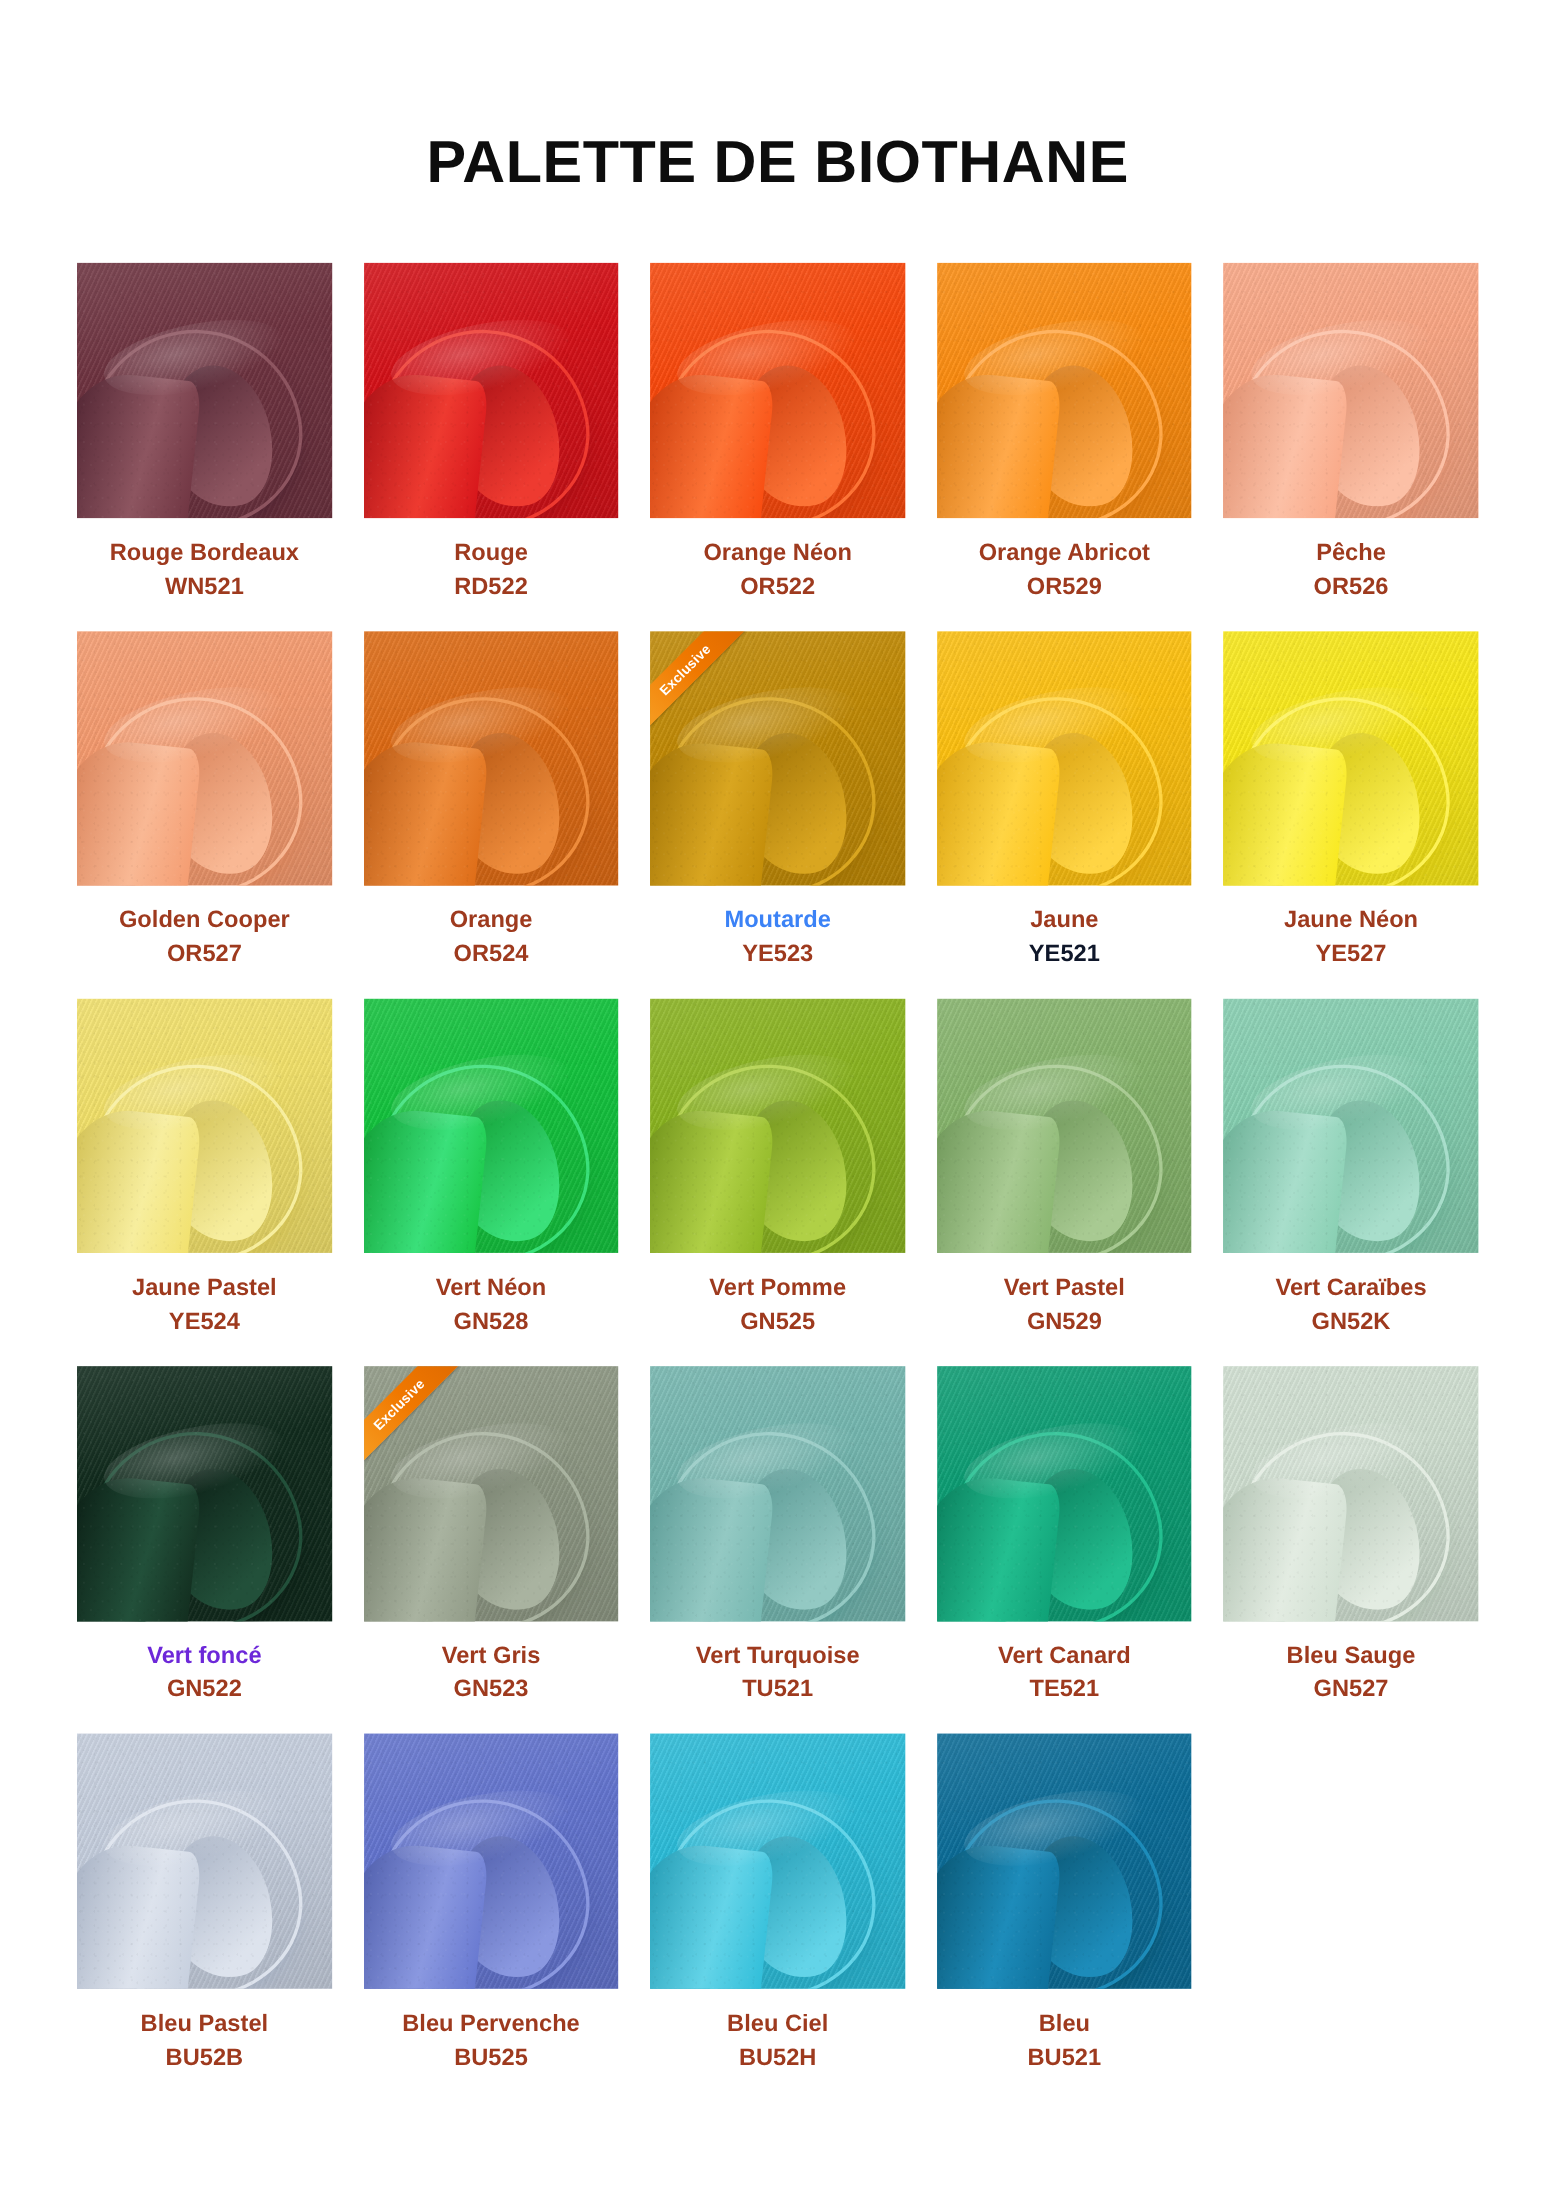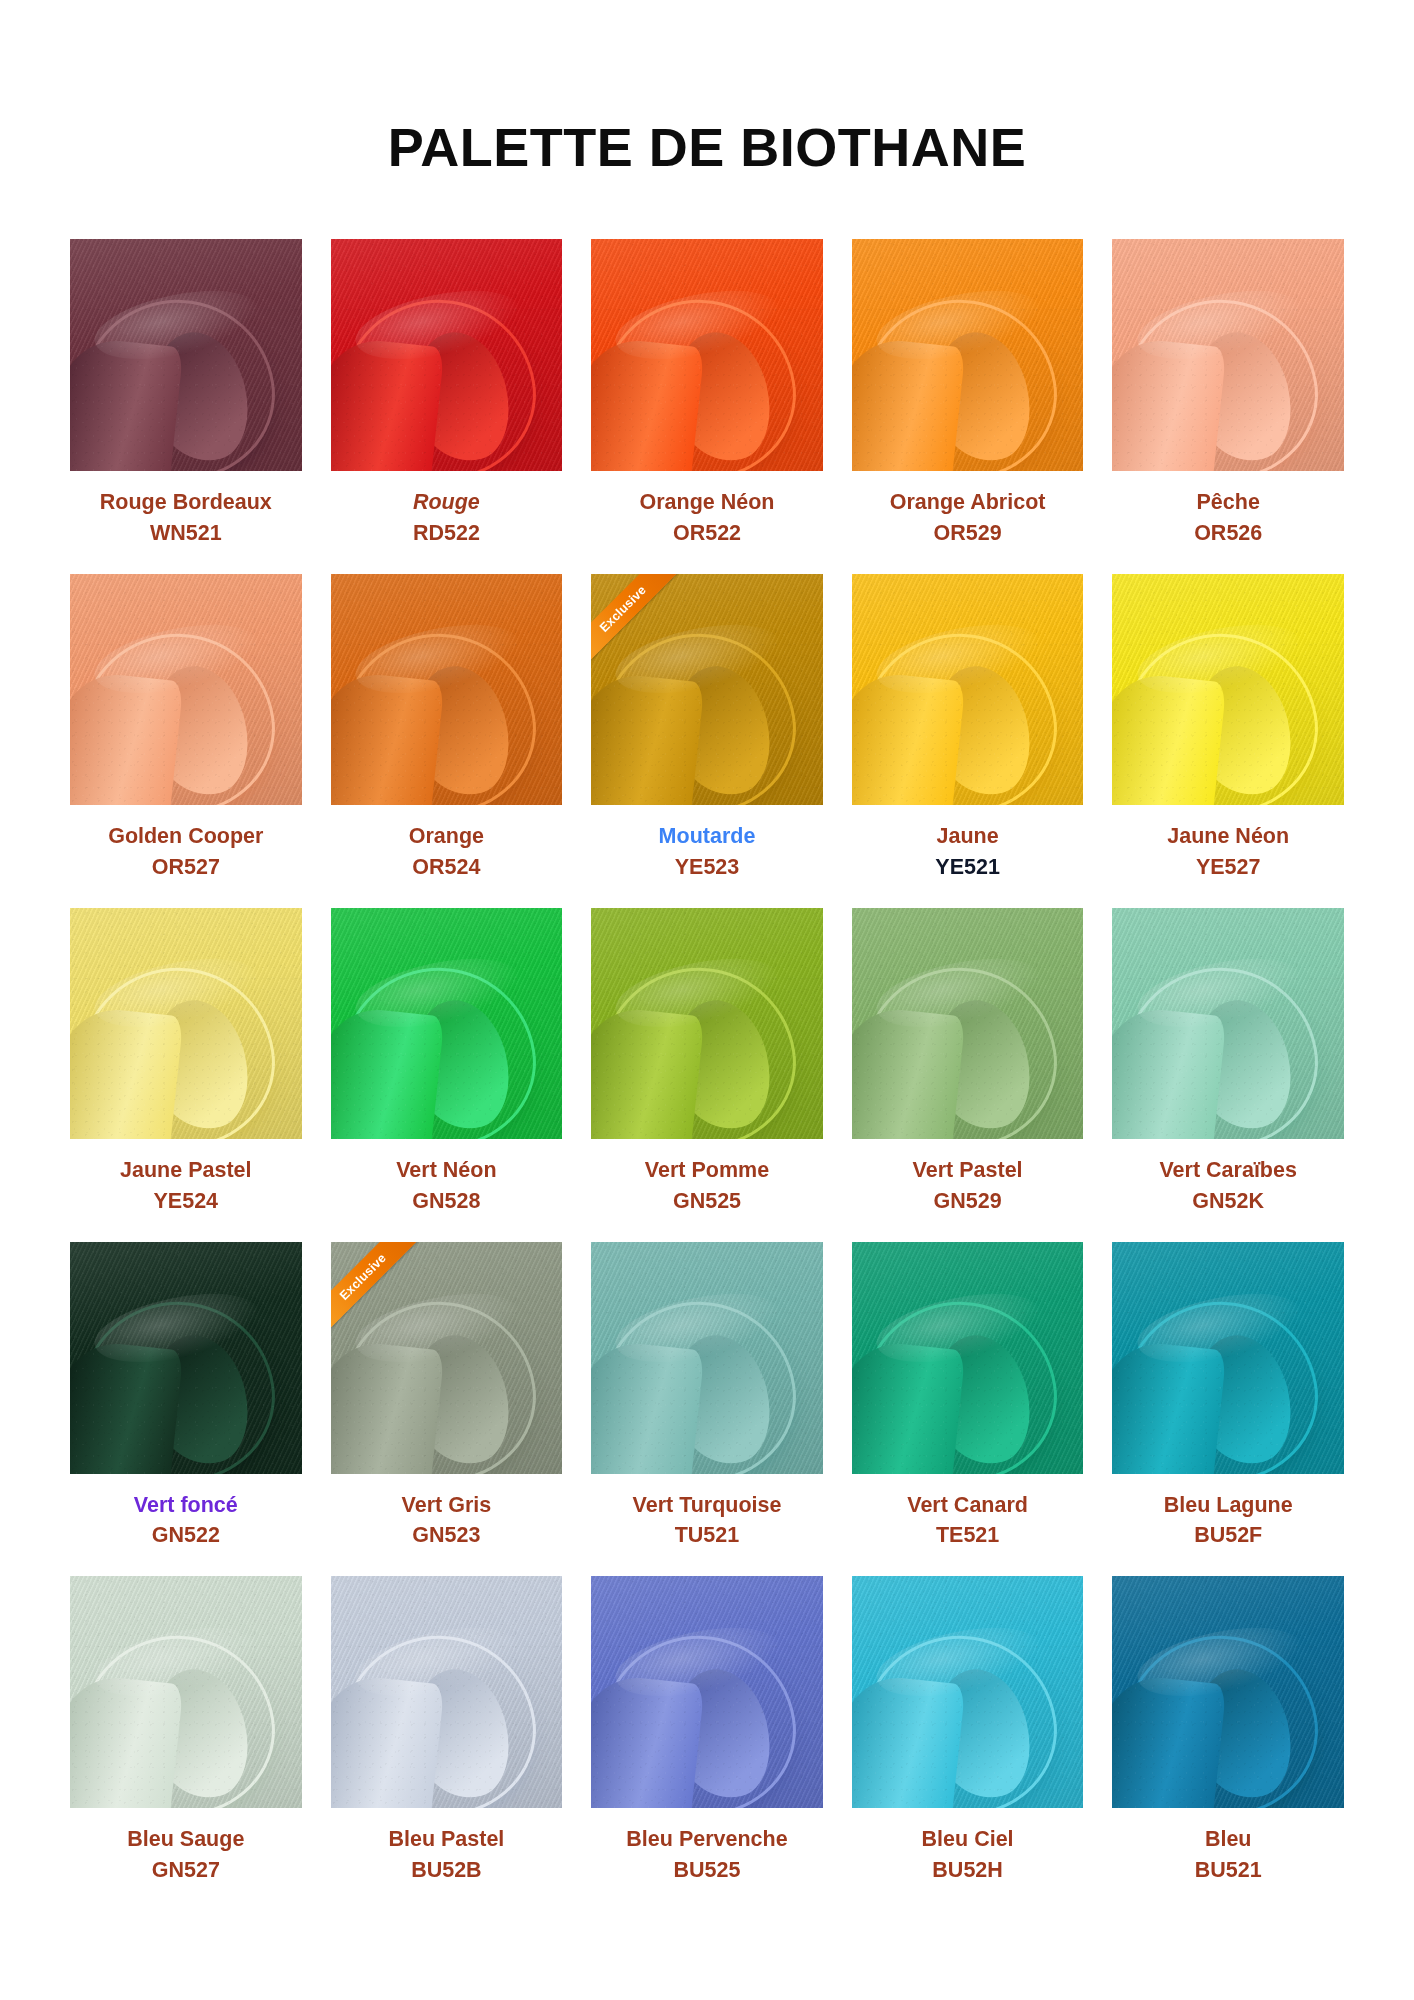--- a/index.html
+++ b/index.html
@@ -207,21 +207,21 @@
         <div class="swatch-img" style="background: rgb(212, 17, 24);">
           <div class="tex-bg"></div>
           <div class="tex-shade"></div>
           <div class="strap-outer" style="border-color: rgb(238, 58, 48); box-shadow: rgb(165, 13, 20) 0px 10px 18px -6px;"></div>
           <div class="strap-inner" style="background: linear-gradient(150deg, rgb(165, 13, 20) 0%, rgb(238, 58, 48) 78%);"></div>
           <div class="strap-tail" style="background: linear-gradient(100deg, rgb(165, 13, 20) 0%, rgb(238, 58, 48) 60%, rgb(212, 17, 24) 100%);"></div>
           <div class="grain"></div>
           <div class="sheen"></div>
         </div>
         <div class="label-block">
-          <div class="color-name" style="color: rgb(158, 58, 30); font-style: italic;">Rouge</div>
+          <div class="color-name" style="color: rgb(158, 58, 30);">Rouge</div>
           <div class="color-code" style="color: rgb(158, 58, 30);">RD522</div>
         </div>
       </div>
       <div class="swatch-cell row-pad">
         <div class="swatch-img" style="background: rgb(248, 72, 12);">
           <div class="tex-bg"></div>
           <div class="tex-shade"></div>
           <div class="strap-outer" style="border-color: rgb(253, 115, 54); box-shadow: rgb(200, 56, 10) 0px 10px 18px -6px;"></div>
           <div class="strap-inner" style="background: linear-gradient(150deg, rgb(200, 56, 10) 0%, rgb(253, 115, 54) 78%);"></div>
           <div class="strap-tail" style="background: linear-gradient(100deg, rgb(200, 56, 10) 0%, rgb(253, 115, 54) 60%, rgb(248, 72, 12) 100%);"></div>
@@ -469,35 +469,20 @@
           <div class="strap-tail" style="background: linear-gradient(100deg, rgb(8, 122, 89) 0%, rgb(35, 191, 144) 60%, rgb(13, 158, 116) 100%);"></div>
           <div class="grain"></div>
           <div class="sheen"></div>
         </div>
         <div class="label-block">
           <div class="color-name" style="color: rgb(158, 58, 30);">Vert  Canard</div>
           <div class="color-code" style="color: rgb(158, 58, 30);">TE521</div>
         </div>
       </div>
       <div class="swatch-cell row-pad">
-        <div class="swatch-img" style="background: rgb(10, 148, 165);">
-          <div class="tex-bg"></div>
-          <div class="tex-shade"></div>
-          <div class="strap-outer" style="border-color: rgb(31, 180, 196); box-shadow: rgb(7, 114, 127) 0px 10px 18px -6px;"></div>
-          <div class="strap-inner" style="background: linear-gradient(150deg, rgb(7, 114, 127) 0%, rgb(31, 180, 196) 78%);"></div>
-          <div class="strap-tail" style="background: linear-gradient(100deg, rgb(7, 114, 127) 0%, rgb(31, 180, 196) 60%, rgb(10, 148, 165) 100%);"></div>
-          <div class="grain"></div>
-          <div class="sheen"></div>
-        </div>
-        <div class="label-block">
-          <div class="color-name" style="color: rgb(158, 58, 30);">Bleu Lagune</div>
-          <div class="color-code" style="color: rgb(158, 58, 30);">BU52F</div>
-        </div>
-      </div>
-      <div class="swatch-cell row-pad">
         <div class="swatch-img" style="background: rgb(207, 222, 208);">
           <div class="tex-bg"></div>
           <div class="tex-shade"></div>
           <div class="strap-outer" style="border-color: rgb(227, 236, 226); box-shadow: rgb(173, 191, 174) 0px 10px 18px -6px;"></div>
           <div class="strap-inner" style="background: linear-gradient(150deg, rgb(173, 191, 174) 0%, rgb(227, 236, 226) 78%);"></div>
           <div class="strap-tail" style="background: linear-gradient(100deg, rgb(173, 191, 174) 0%, rgb(227, 236, 226) 60%, rgb(207, 222, 208) 100%);"></div>
           <div class="grain"></div>
           <div class="sheen"></div>
         </div>
         <div class="label-block">

